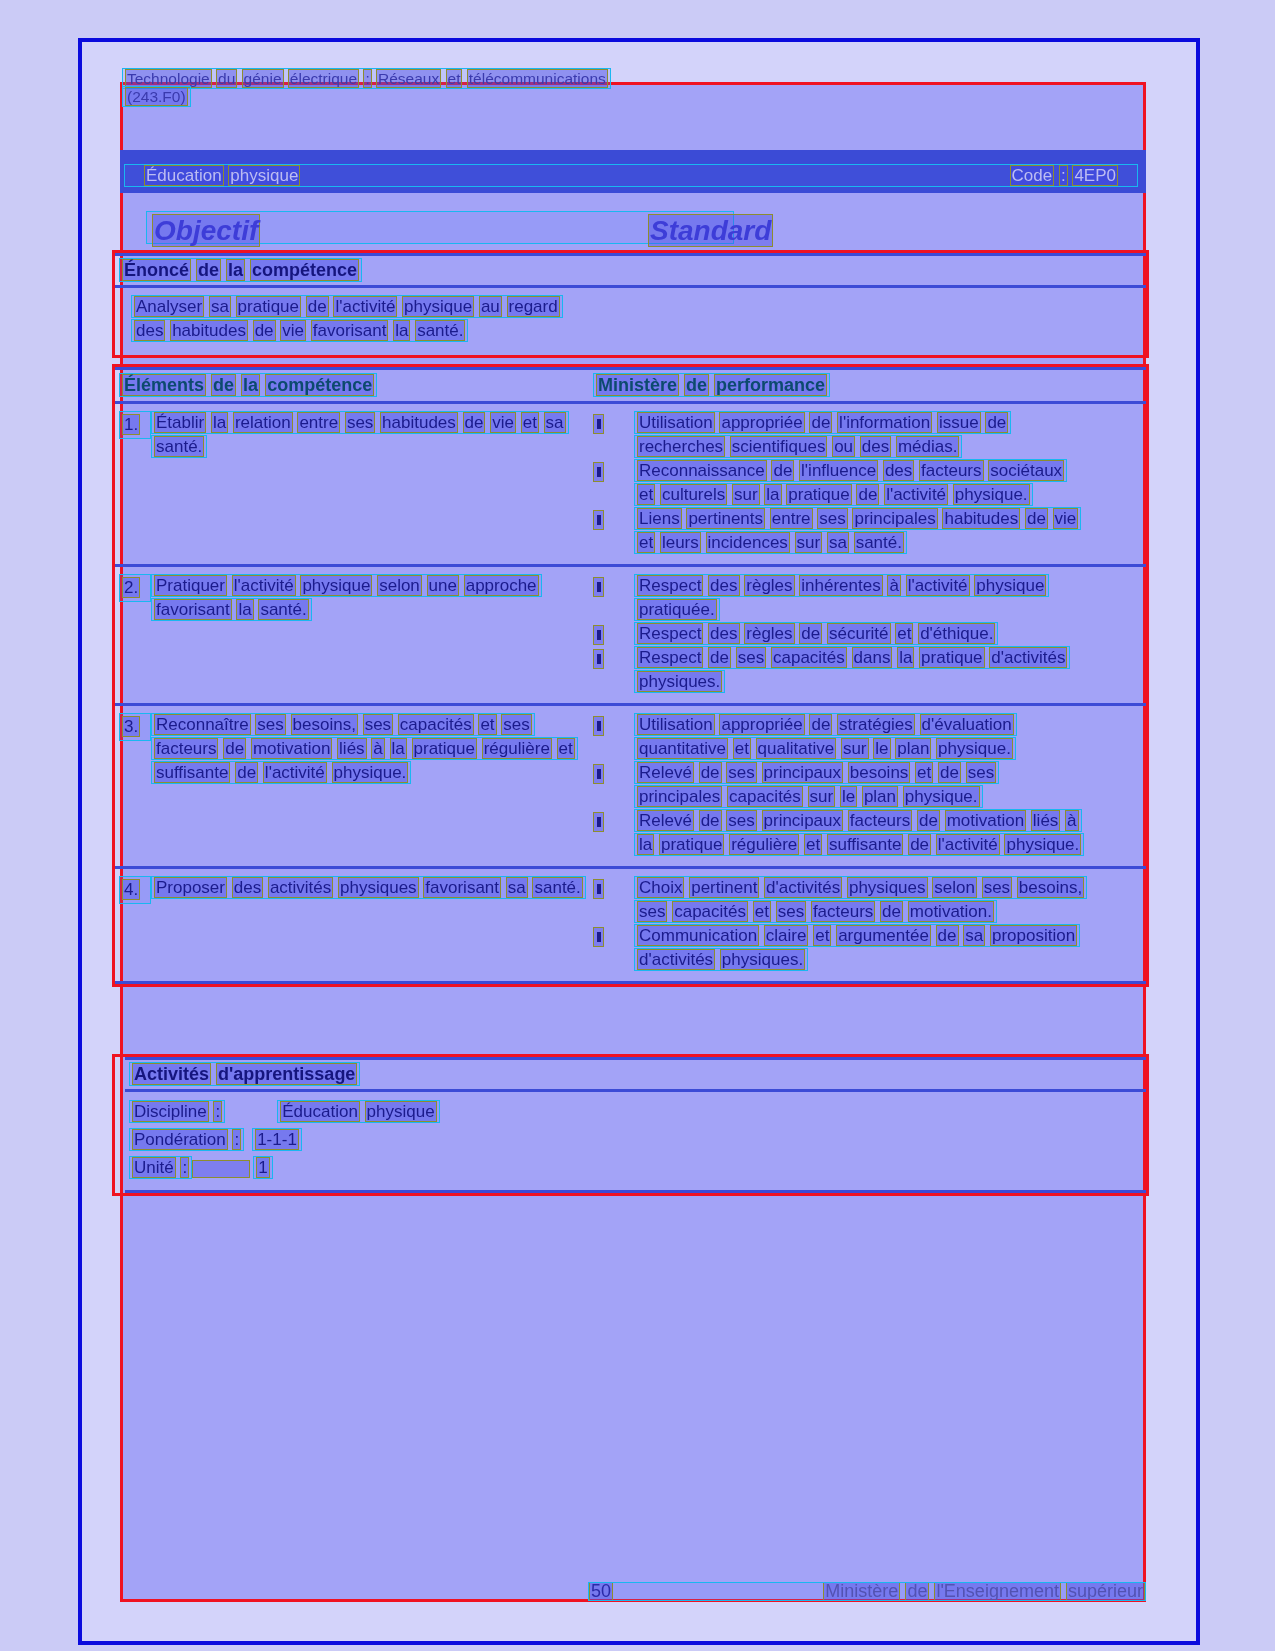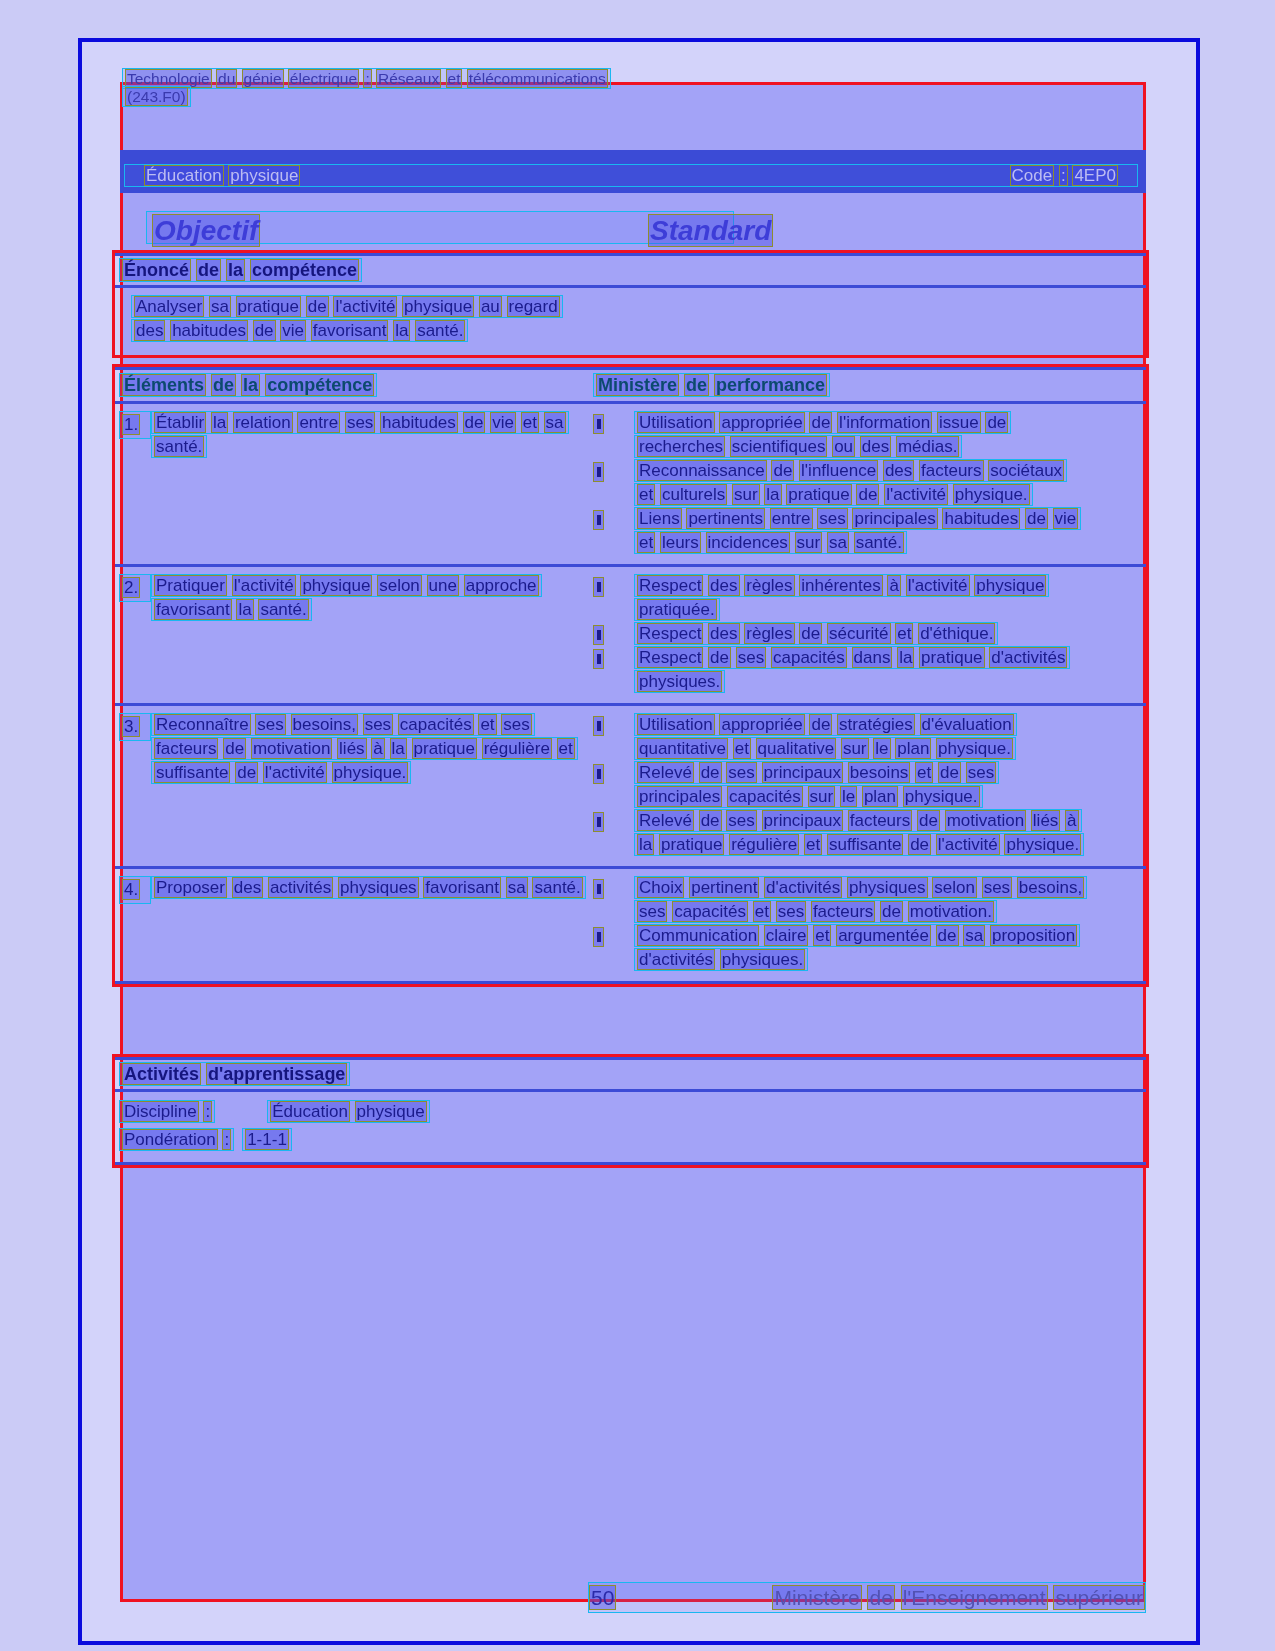--- a/index.html
+++ b/index.html
@@ -74,35 +74,35 @@
   .el-text{width:444px;}
   .cr-cell{flex:1;}
   .criterion{display:flex;align-items:flex-start;}
   .bullet-box{
     flex:0 0 9px;width:9px;height:18px;margin-top:3px;
     border:1px solid #8d8d2f;background:rgba(70,70,228,.40);
     display:flex;align-items:center;justify-content:center;
   }
   .bullet-dot{width:4px;height:10px;background:#1b1b8c;}
   .cr-text{margin-left:30px;width:452px;}
-  .activites-section{top:1054px;border-bottom:3px solid #ef1222;}
+  .activites-section{top:1054px;border-bottom:3px solid #ef1222;padding-left:10px;}
   .activites-inner{border-bottom:3px solid #3c4bd6;}
   .fields{padding:6px 0 8px 4px;font-size:17px;}
   .field-row{line-height:28px;height:28px;white-space:nowrap;}
   .f-gap-lg{display:inline-block;width:52px;}
   .f-gap-sm{display:inline-block;width:8px;}
   .spacer-box{
     display:inline-block;width:56px;height:16px;vertical-align:middle;
     border:1px solid #8d8d2f;background:rgba(70,70,228,.40);margin-right:3px;
   }
   .footer-row{
-    left:588px;top:1582px;width:558px;height:31px;z-index:6;
+    left:588px;top:1582px;width:558px;height:19px;z-index:6;
     border:1px solid #19b7f0;background:rgba(96,120,250,.16);
     display:flex;justify-content:space-between;align-items:center;
-    font-size:21px;overflow:hidden;box-sizing:border-box;
+    font-size:18px;overflow:hidden;box-sizing:border-box;
   }
   .footer-row .pgnum{color:#2a2aa8;}
   .footer-row .ministry{color:#5252b2;white-space:nowrap;}
 </style>
 </head>
 <body>
 
 <div class="abs outer-border"></div>
 
 <div class="abs red-box"></div>
@@ -257,20 +257,23 @@
     <div class="head-band">
       <span class="linebox"><span class="w">Activités</span> <span class="w">d'apprentissage</span></span>
     </div>
     <div class="fields">
       <div class="field-row">
         <span class="linebox"><span class="w">Discipline</span> <span class="w">:</span></span><span class="f-gap-lg"></span><span class="linebox"><span class="w">Éducation</span> <span class="w">physique</span></span>
       </div>
       <div class="field-row">
         <span class="linebox"><span class="w">Pondération</span> <span class="w">:</span></span><span class="f-gap-sm"></span><span class="linebox"><span class="w">1-1-1</span></span>
       </div>
+      <div class="field-row">
+        <span class="linebox"><span class="w">Unité</span> <span class="w">:</span></span><span class="spacer-box"></span><span class="linebox"><span class="w">1</span></span>
+      </div>
     </div>
   </div>
 </div>
 
 <div class="abs footer-row">
   <span class="pgnum"><span class="w">50</span></span>
   <span class="ministry"><span class="w">Ministère</span> <span class="w">de</span> <span class="w">l'Enseignement</span> <span class="w">supérieur</span></span>
 </div>
 
 </body></html>

